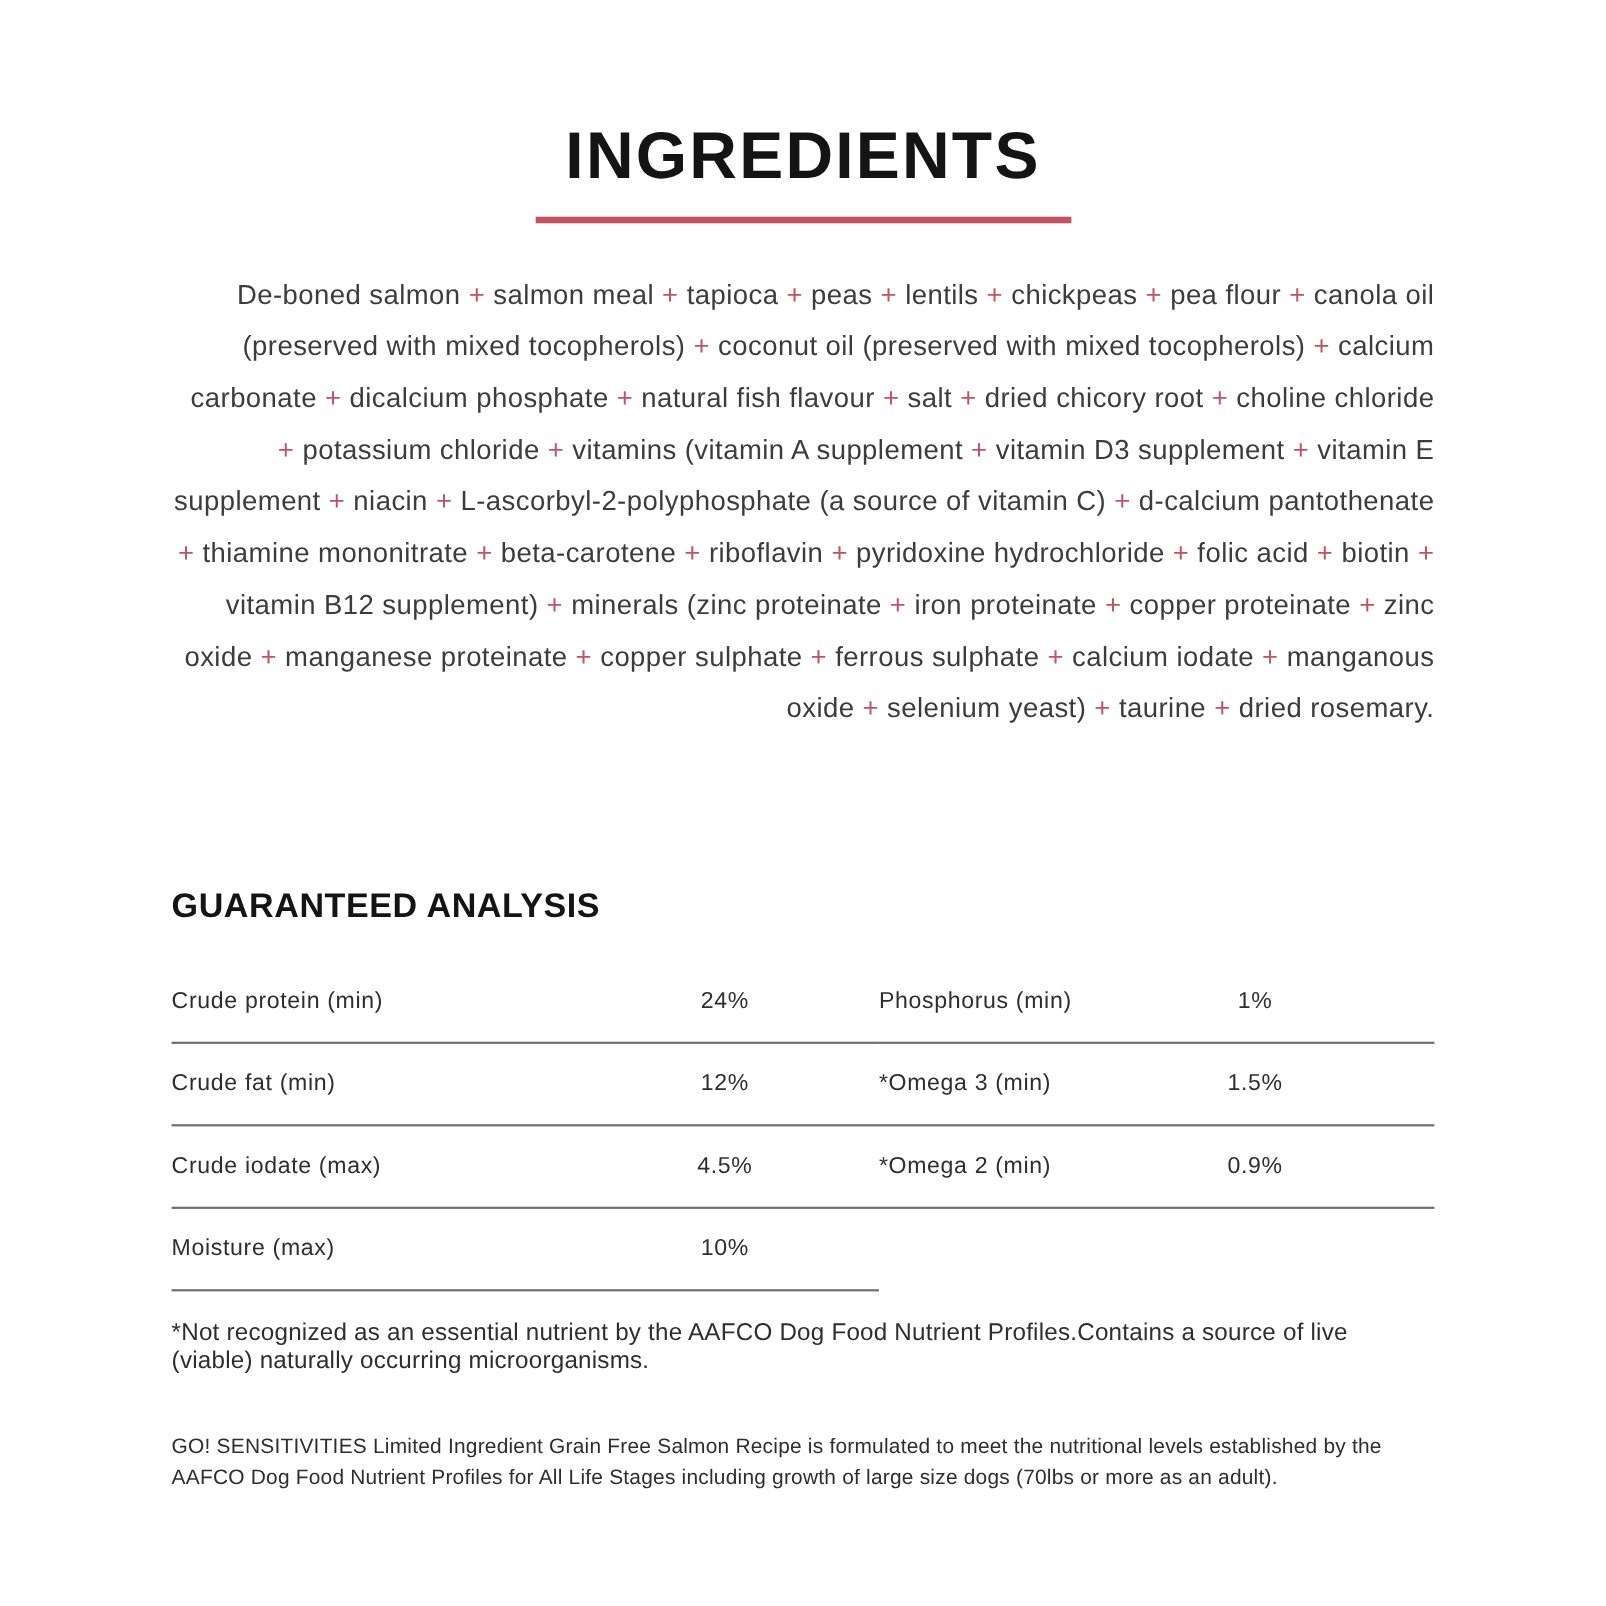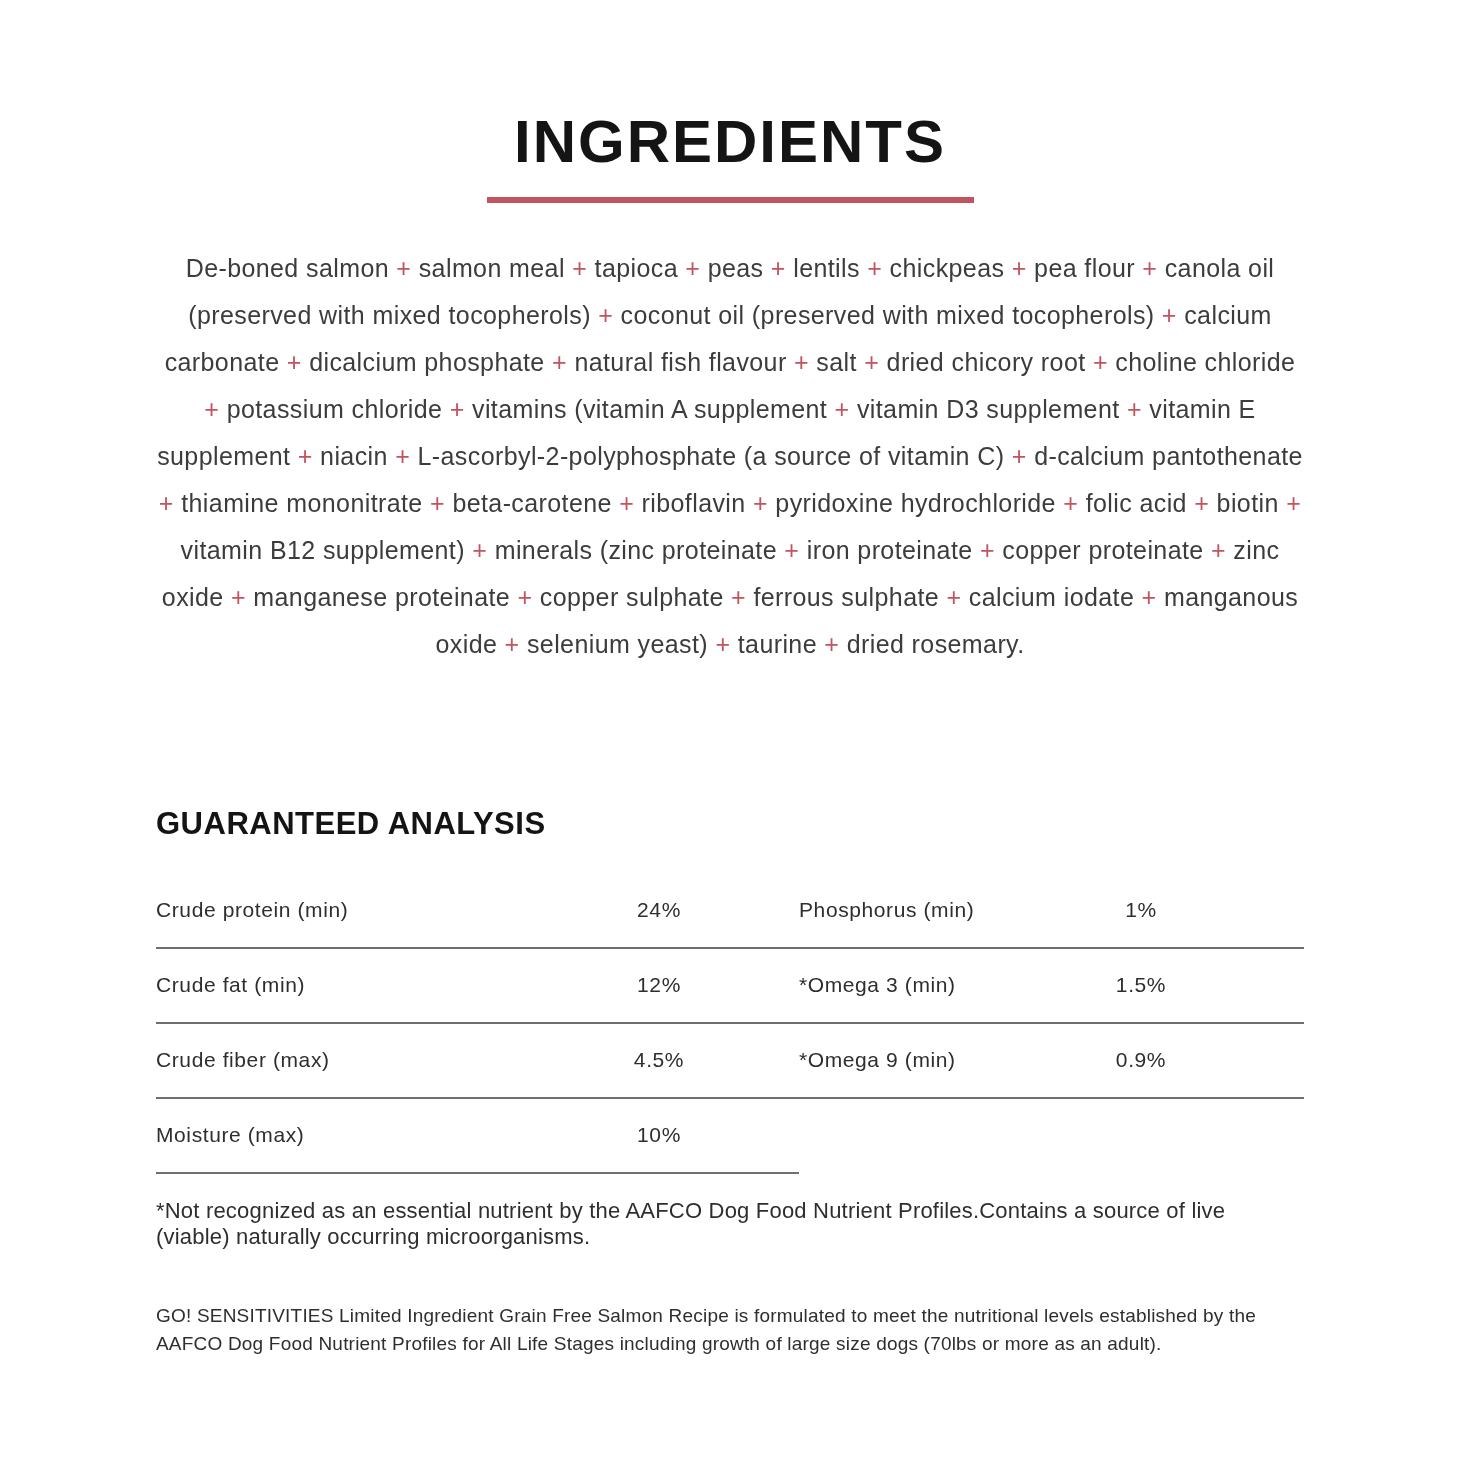--- a/index.html
+++ b/index.html
@@ -29,21 +29,21 @@
   .title-underline {
     width: 487px;
     height: 6px;
     background: #c25360;
     margin: 24px auto 0 auto;
   }
   
   .ingredients {
     margin: 42px auto 0 auto;
     max-width: 1336px;
-    text-align: center;
+    text-align: right;
     font-size: 25px;
     letter-spacing: 0.4px;
     line-height: 47px;
     color: #3c3c3c;
   }
   .ingredients .plus {
     color: #c25360;
   }
   
   .ga-heading {
@@ -106,40 +106,40 @@
       <div class="col-left">
         <div class="arow">
           <span class="alabel">Crude protein (min)</span>
           <span class="avalue">24%</span>
         </div>
         <div class="arow">
           <span class="alabel">Crude fat (min)</span>
           <span class="avalue">12%</span>
         </div>
         <div class="arow">
-          <span class="alabel">Crude fiber (max)</span>
+          <span class="alabel">Crude iodate (max)</span>
           <span class="avalue">4.5%</span>
         </div>
         <div class="arow">
           <span class="alabel">Moisture (max)</span>
           <span class="avalue">10%</span>
         </div>
       </div>
 
       <div class="col-right">
         <div class="arow">
           <span class="alabel">Phosphorus (min)</span>
           <span class="avalue">1%</span>
         </div>
         <div class="arow">
           <span class="alabel">*Omega 3 (min)</span>
           <span class="avalue">1.5%</span>
         </div>
         <div class="arow">
-          <span class="alabel">*Omega 9 (min)</span>
+          <span class="alabel">*Omega 2 (min)</span>
           <span class="avalue">0.9%</span>
         </div>
       </div>
     </div>
 
     <p class="footnote">*Not recognized as an essential nutrient by the AAFCO Dog Food Nutrient Profiles.Contains a source of live (viable) naturally occurring microorganisms.</p>
     <p class="compliance">GO! SENSITIVITIES Limited Ingredient Grain Free Salmon Recipe is formulated to meet the nutritional levels established by the AAFCO Dog Food Nutrient Profiles for All Life Stages including growth of large size dogs (70lbs or more as an adult).</p>
   </section>
 
 </div>

